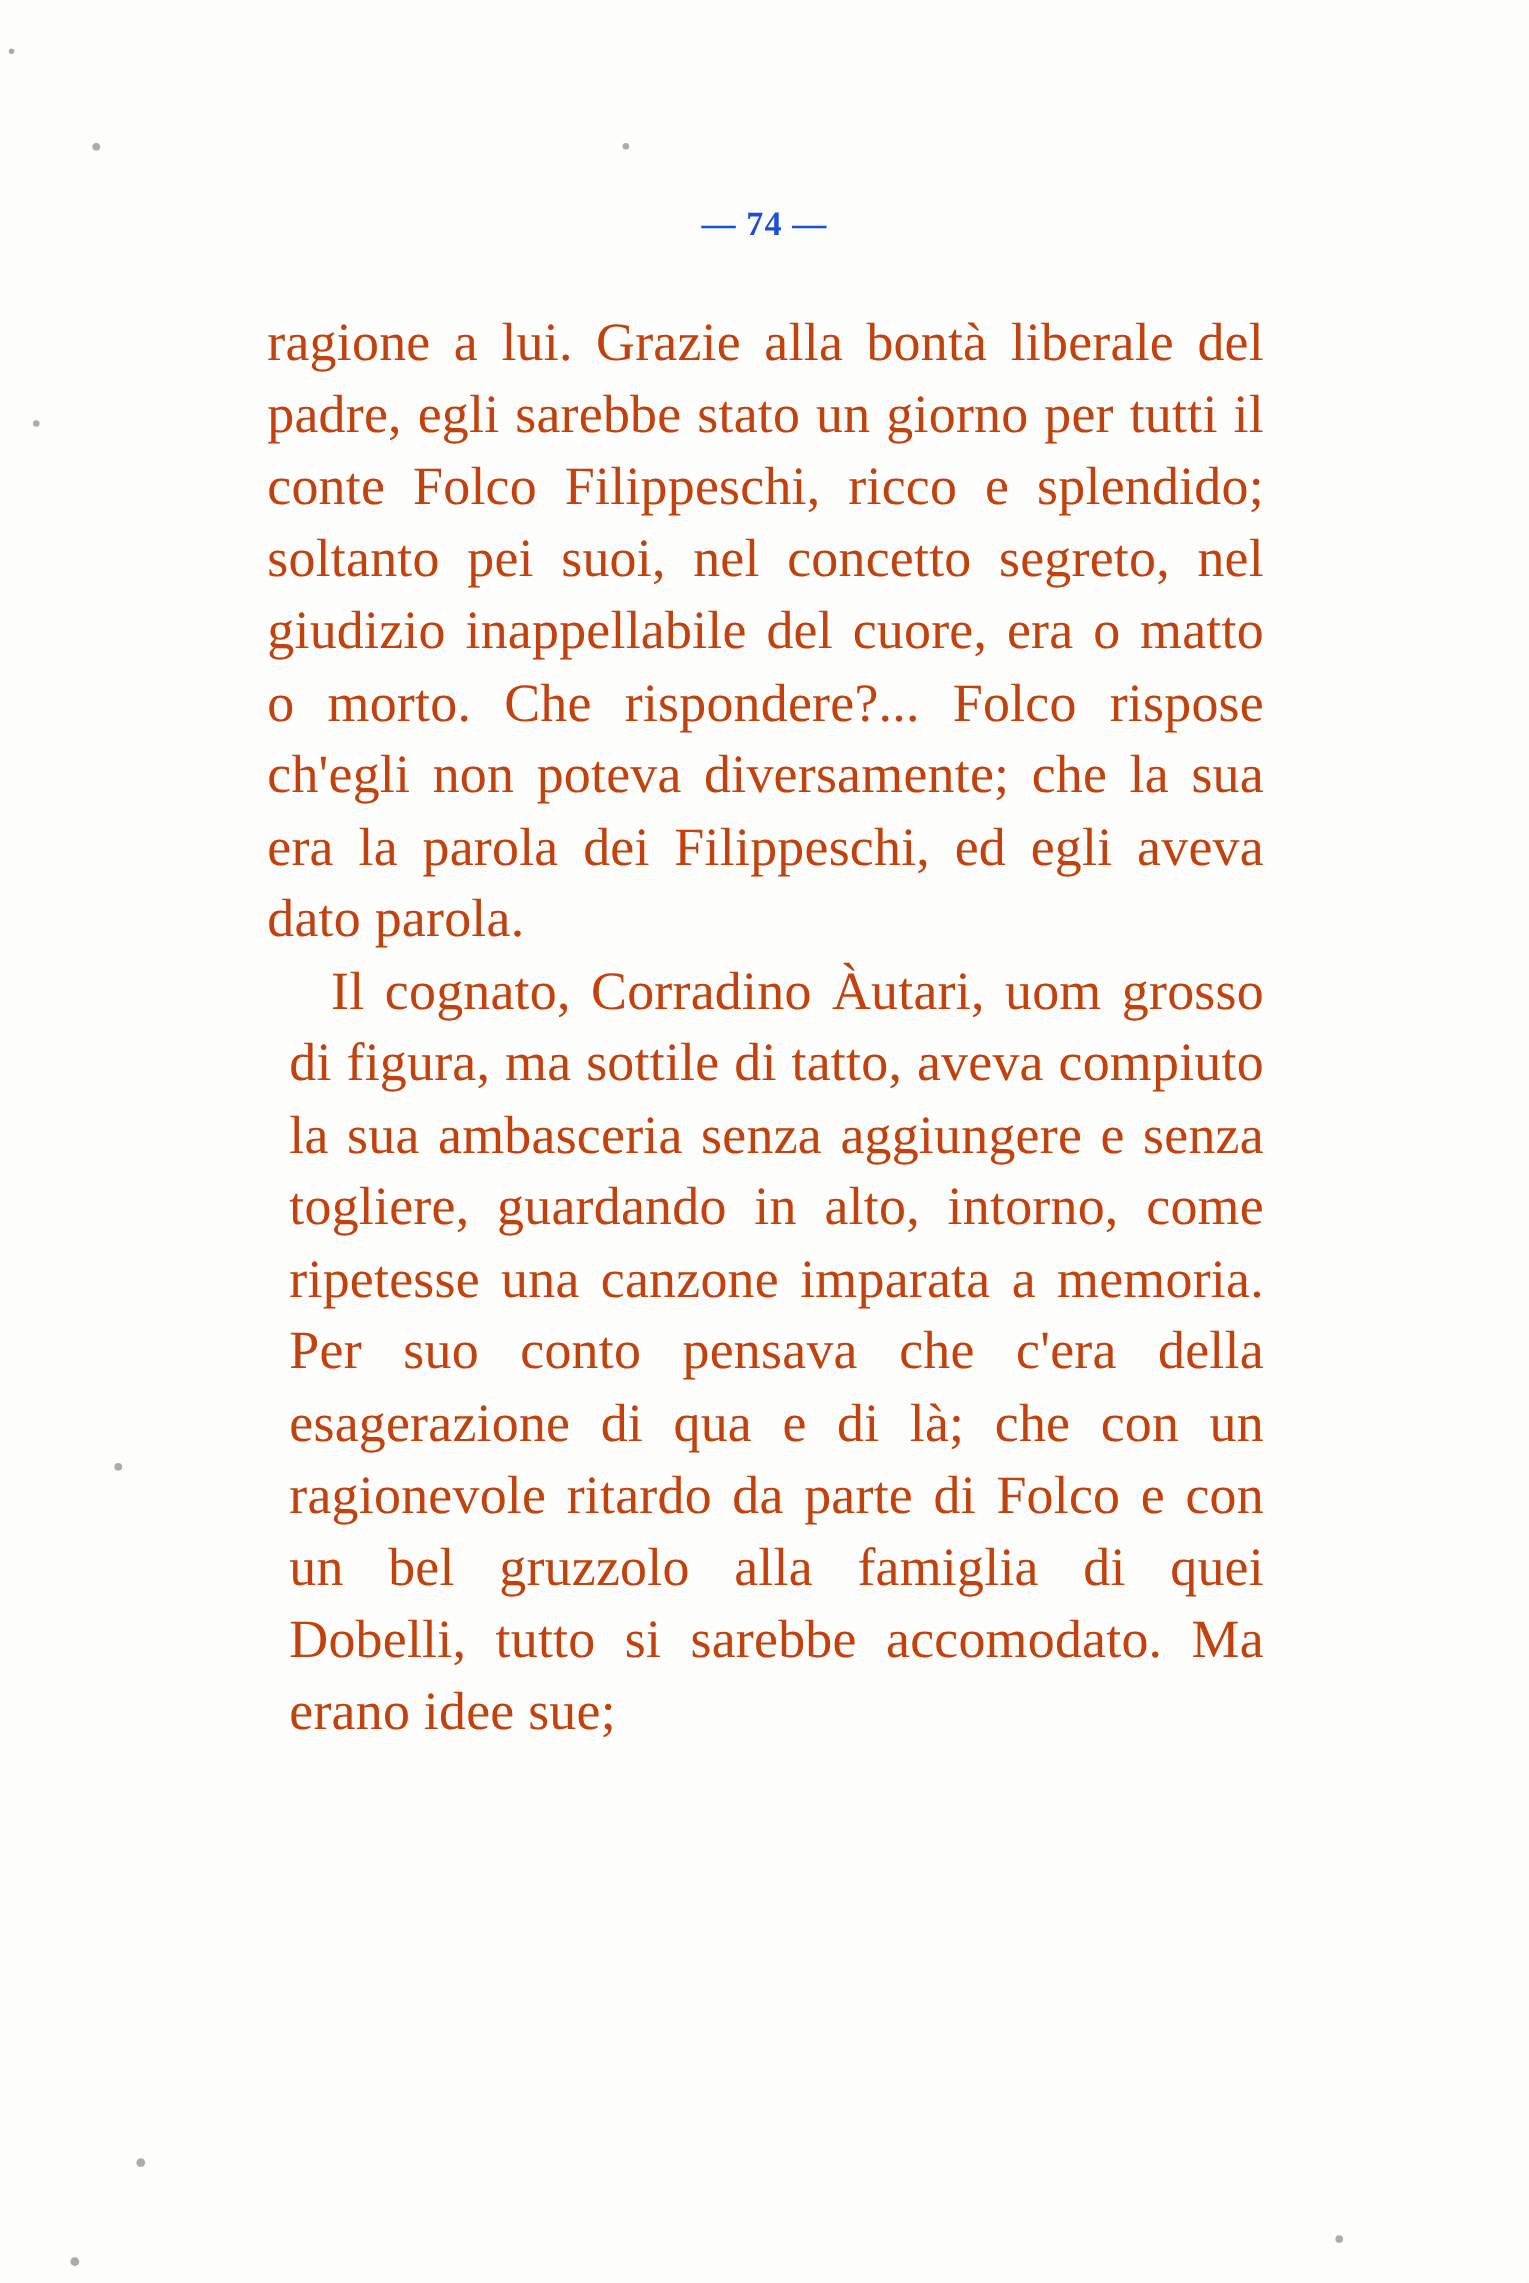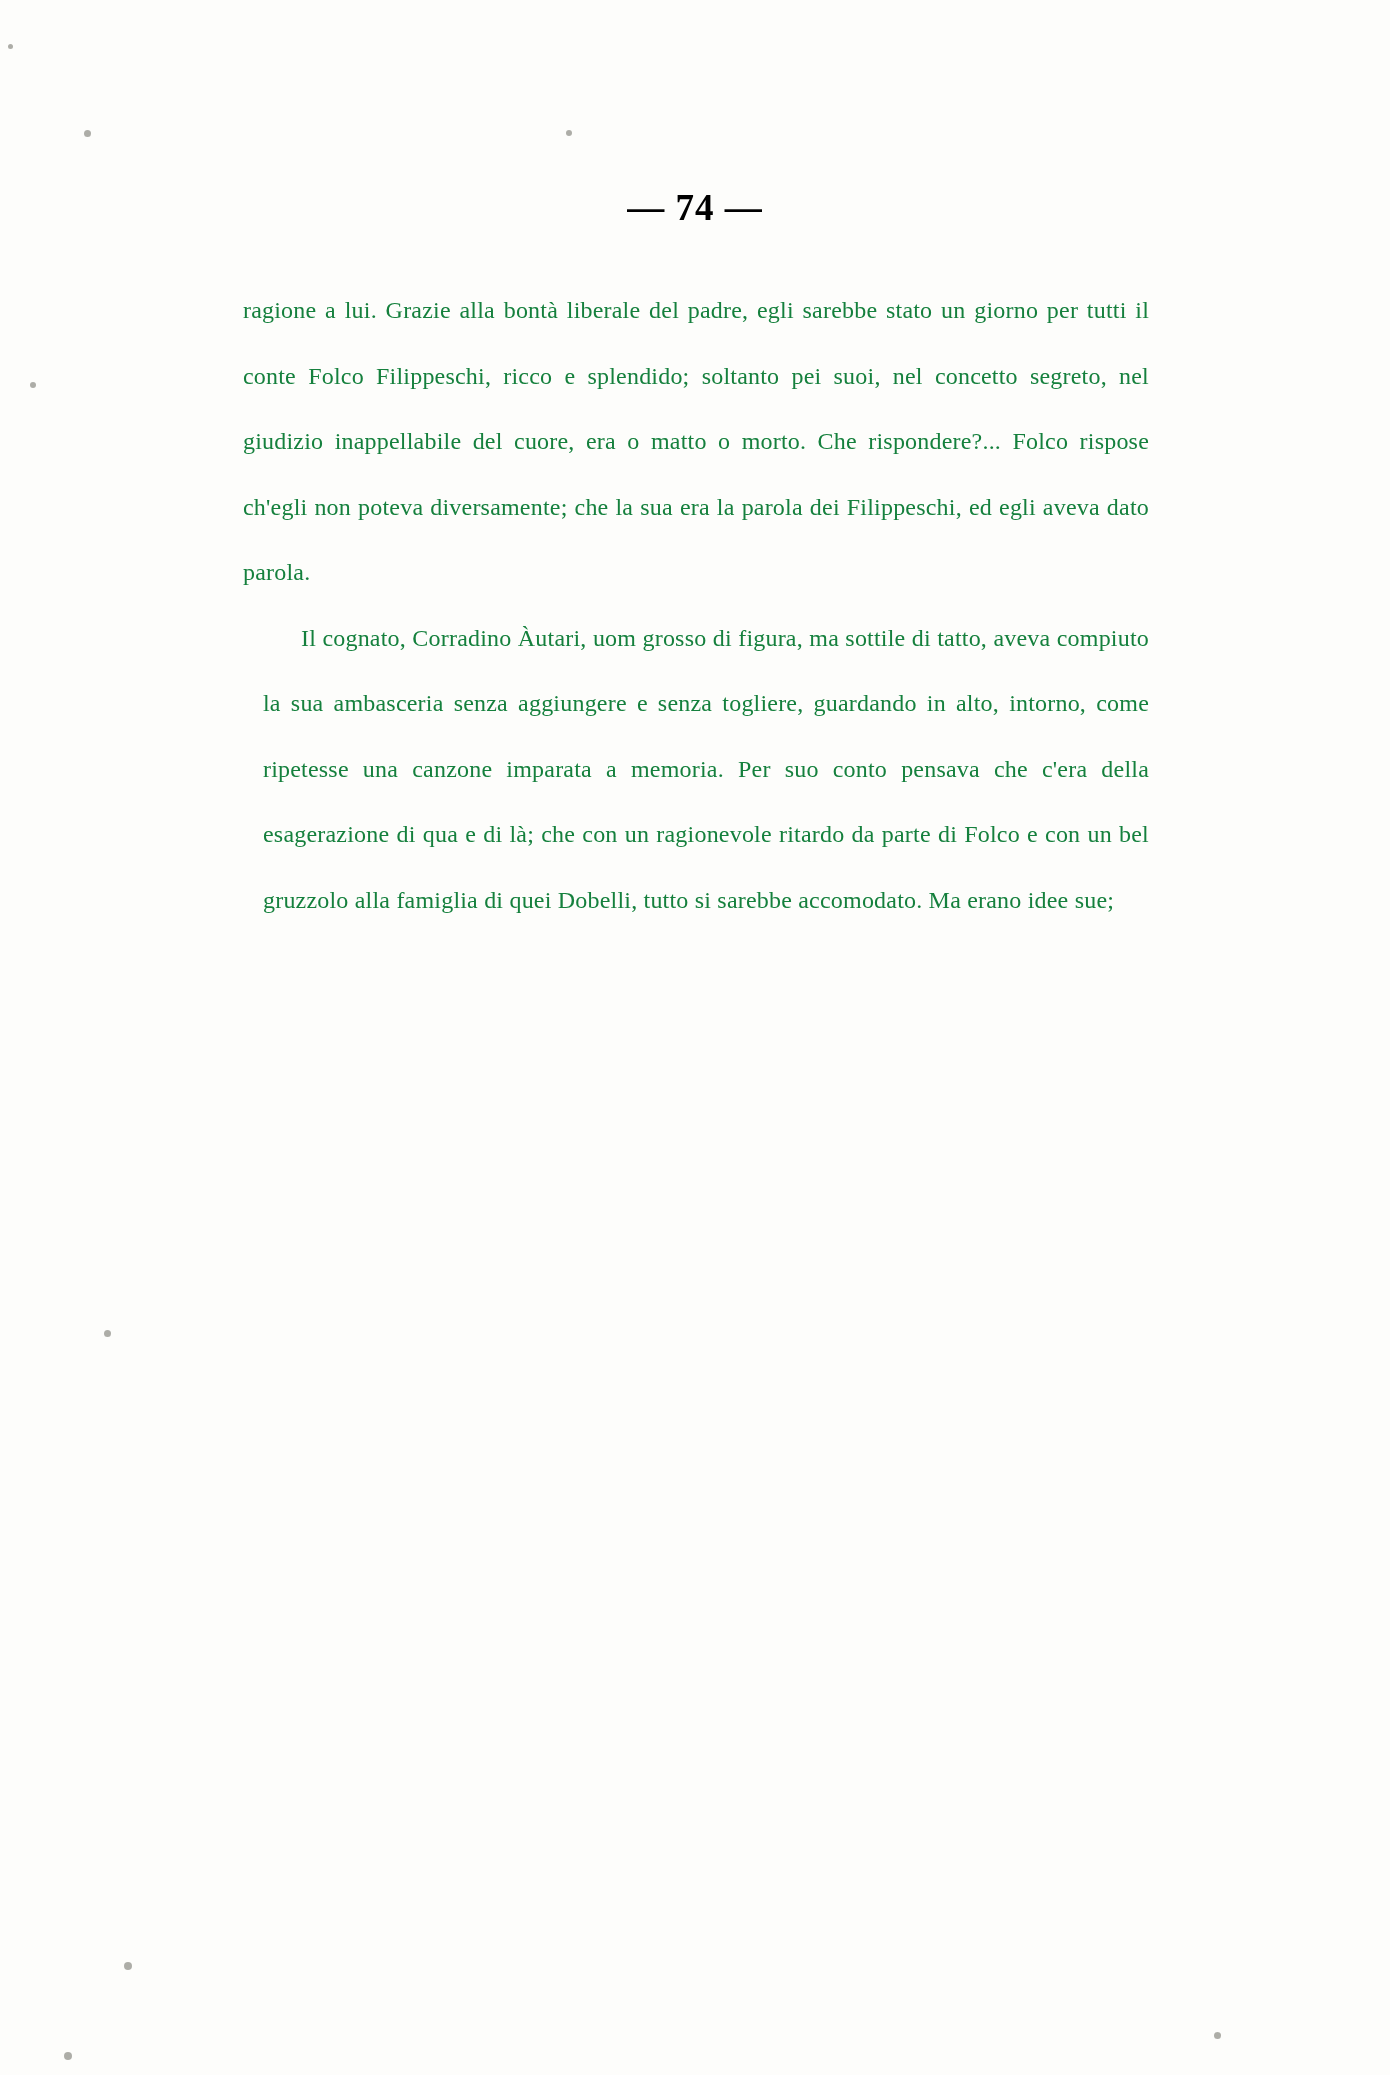--- a/index.html
+++ b/index.html
@@ -29,40 +29,40 @@
     border-radius: 50%;
     opacity: .55;
   }
 
   .folio {
     position: absolute;
     top: 186px;
     left: 0;
     width: 100%;
     text-align: center;
-    font-size: 37px;
+    font-size: 31px;
     font-weight: 700;
     letter-spacing: 1px;
-    color: #000000;
+    color: #1d4ed8;
   }
 
   .textblock {
     position: absolute;
     top: 278px;
     left: 243px;
     width: 906px;
   }
 
   p {
     margin: 0;
-    font-size: 24px;
+    font-size: 49px;
     line-height: 65.5px;
     text-align: justify;
     text-justify: inter-word;
-    color: #15803d;
+    color: #c2410c;
     letter-spacing: .2px;
   }
   p.indented {
     text-indent: 38px;
   }
   p + p {
     margin-top: 0;
     margin-left: 20px;
   }
 

